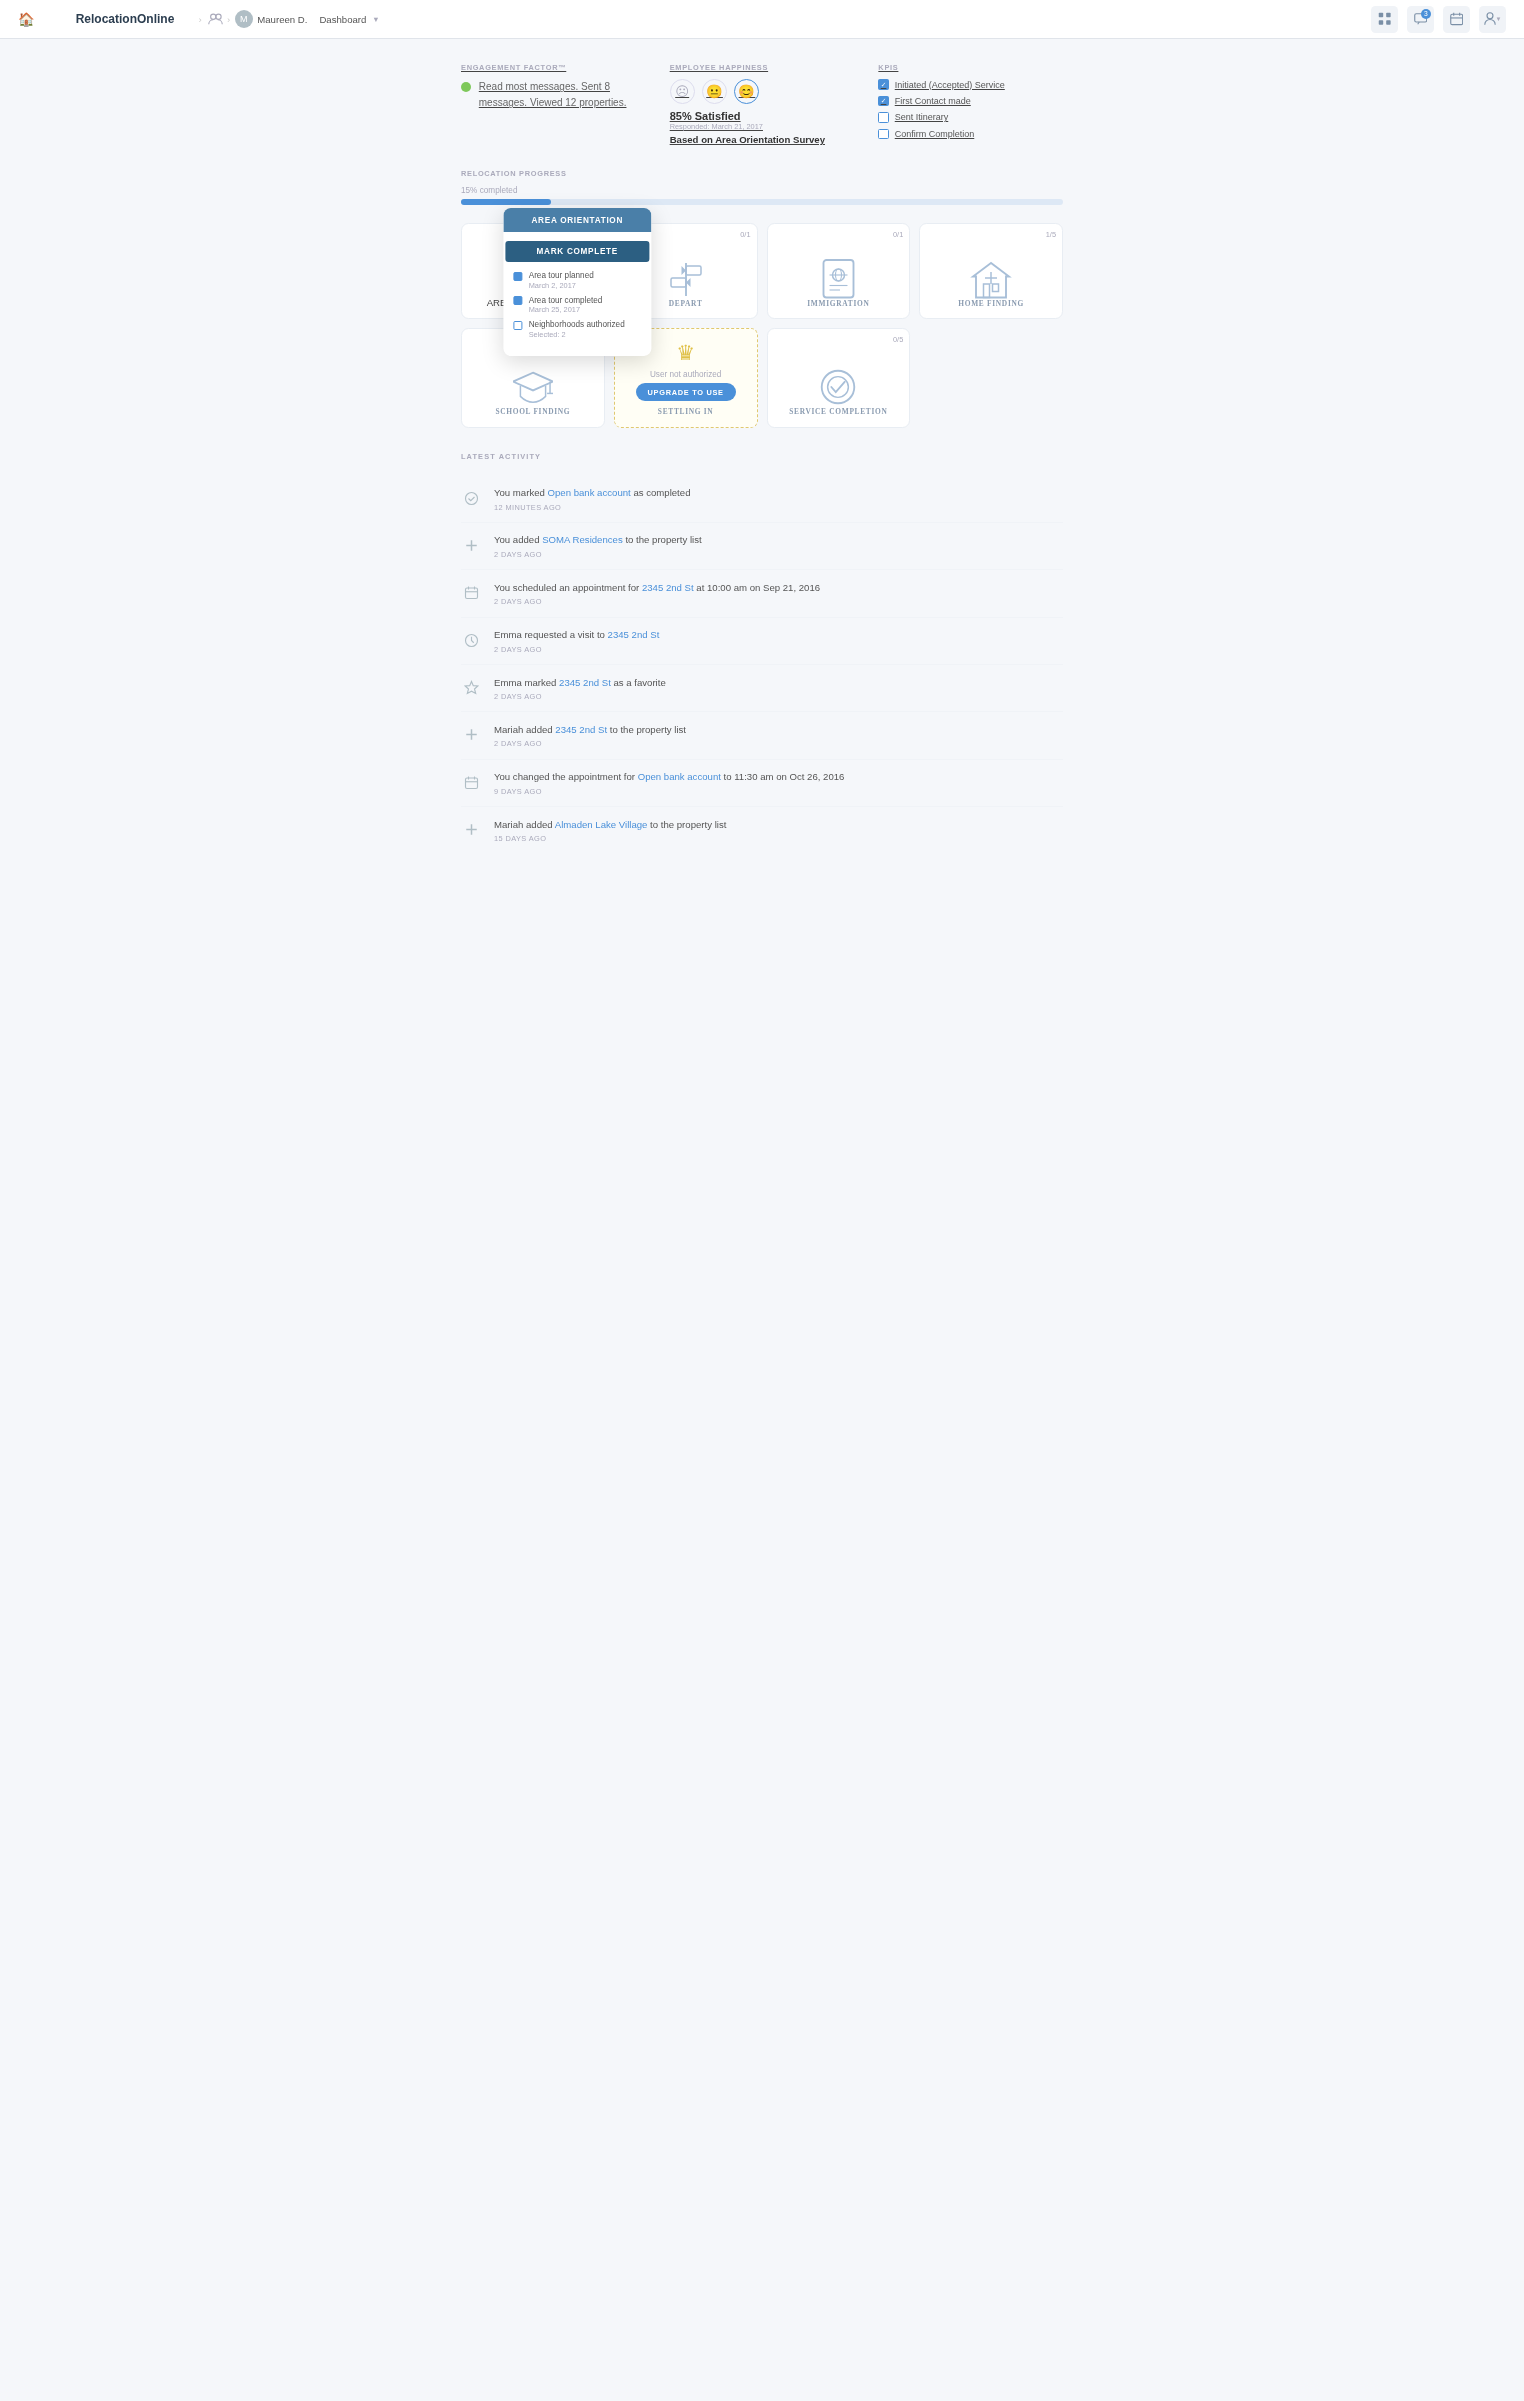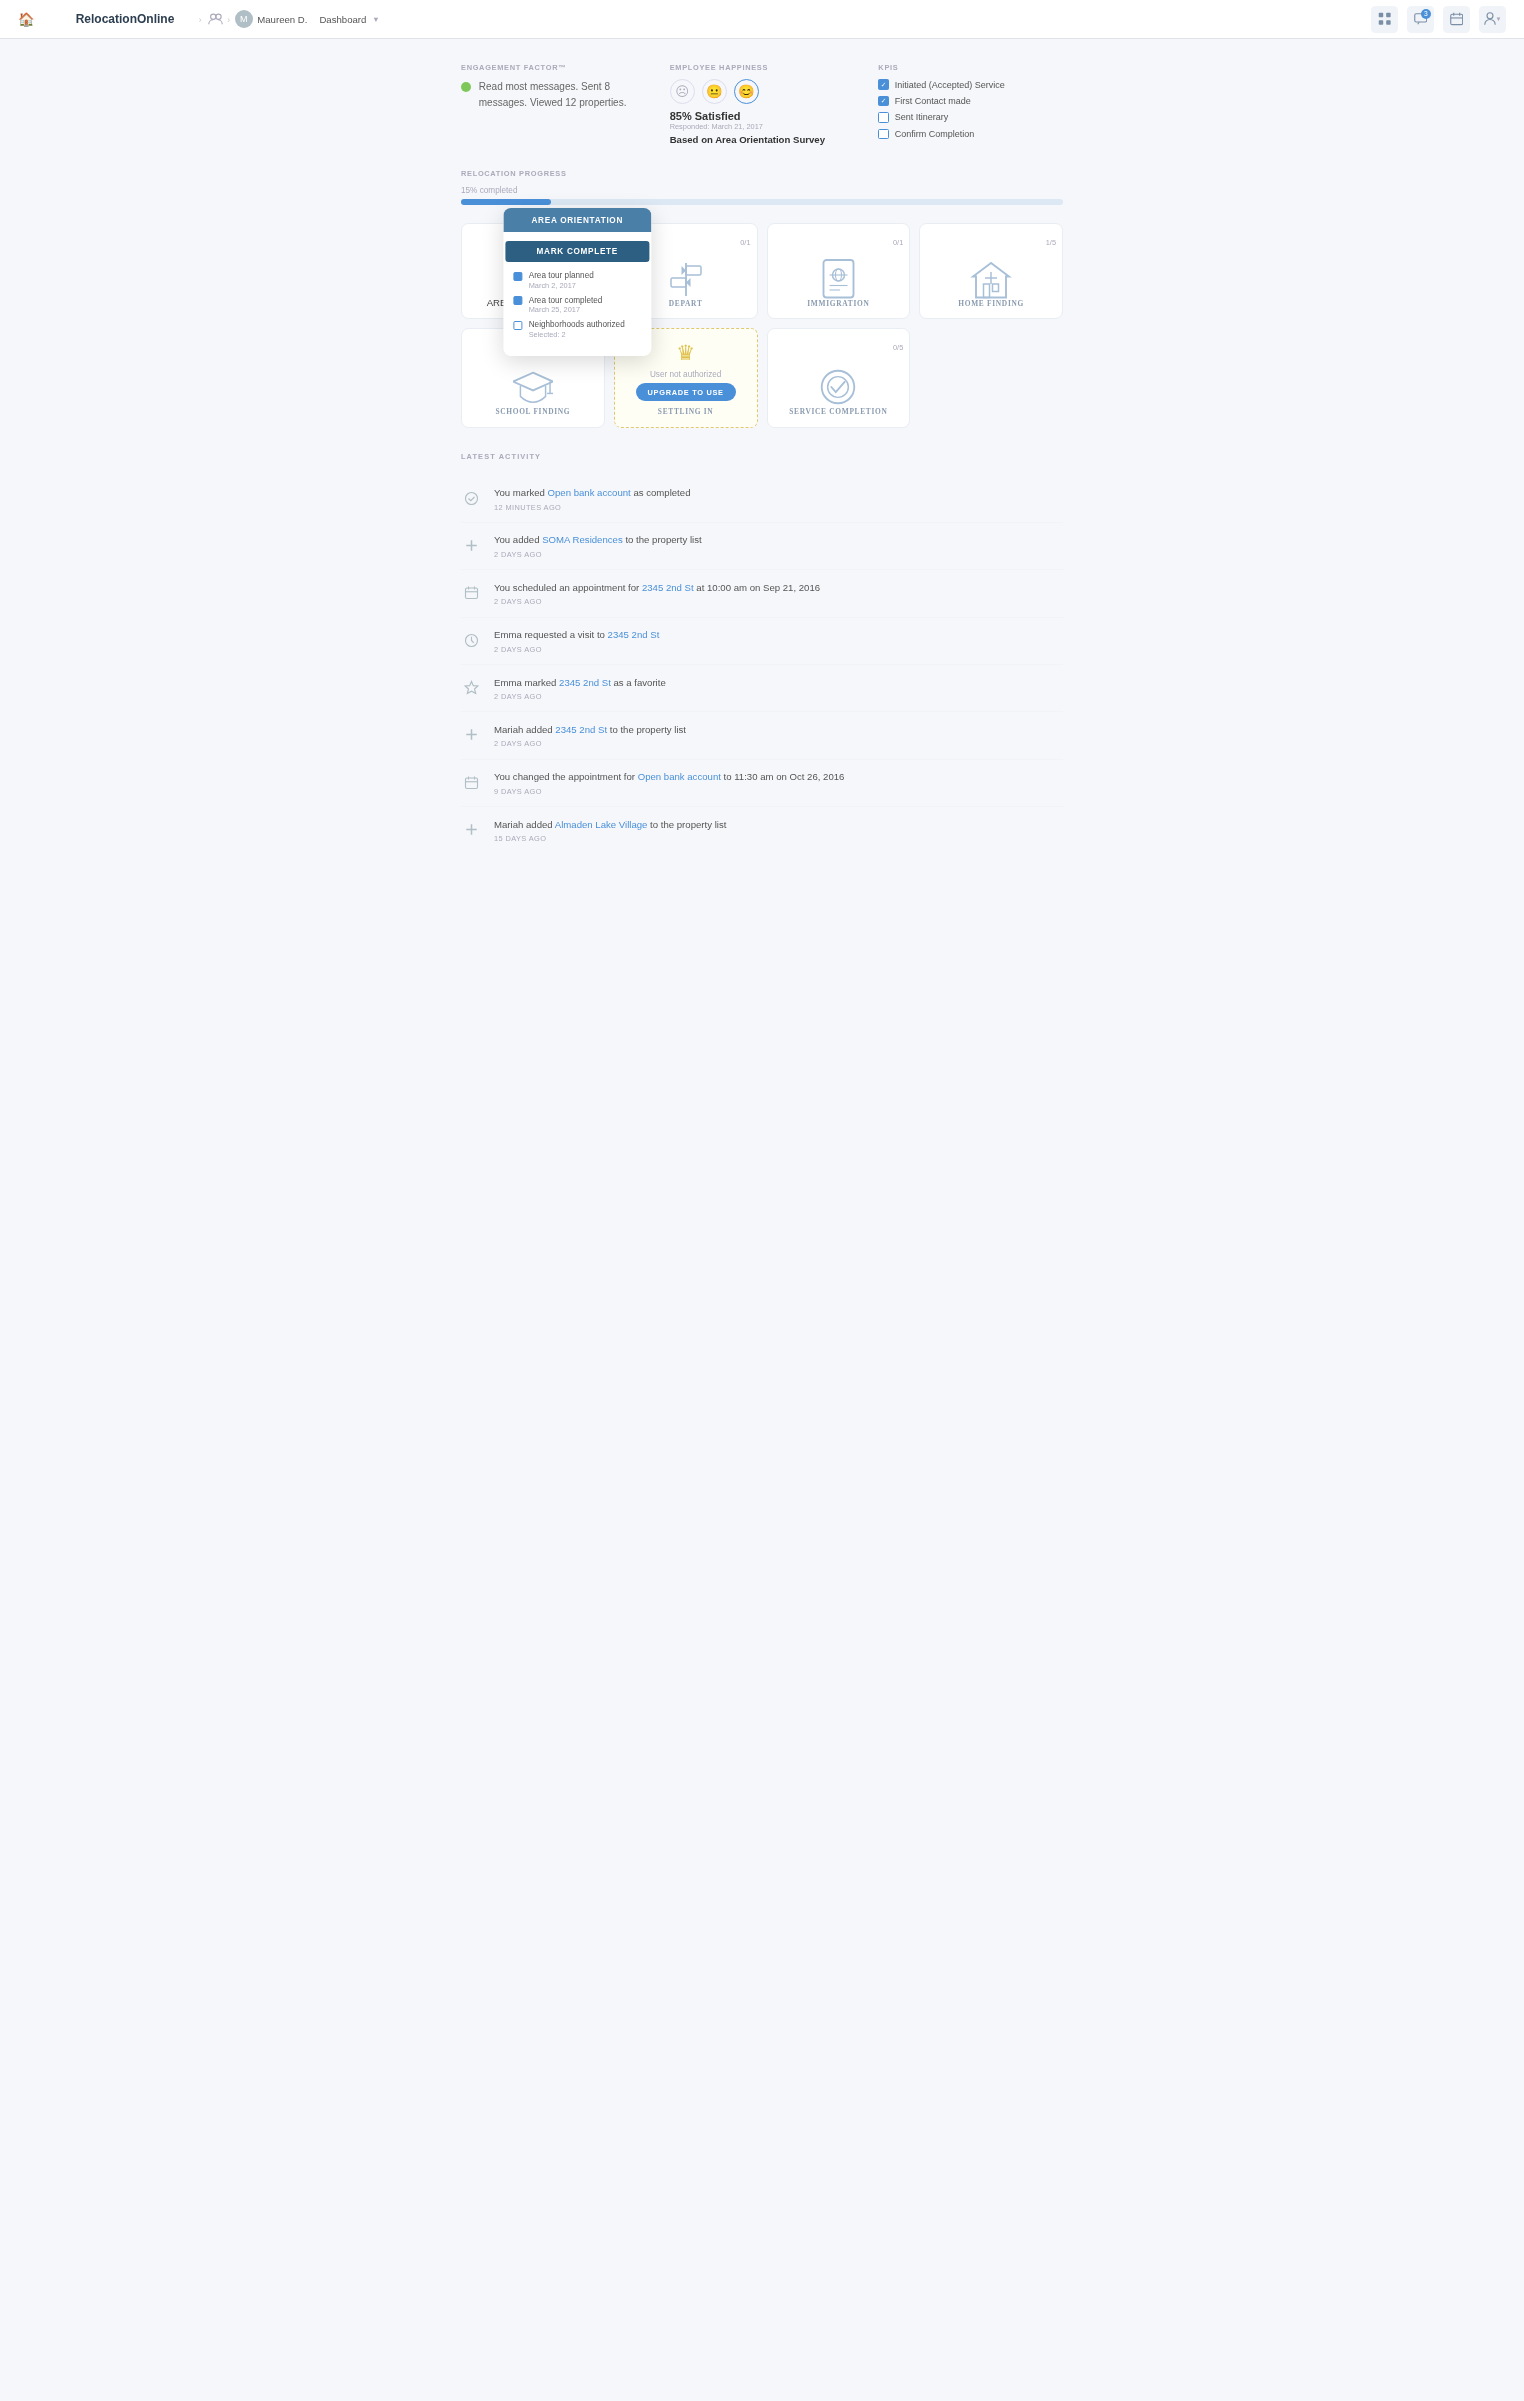--- a/index.html
+++ b/index.html
@@ -13,21 +13,21 @@
     .header-spacer { flex: 1; }
     .header-icons { display: flex; align-items: center; gap: 9px; }
     .header-icon-btn { width: 27px; height: 27px; border-radius: 4.5px; background: #f0f3f7; display: flex; align-items: center; justify-content: center; cursor: pointer; position: relative; color: #7a8fa6; font-size: 12px; }
     .header-icon-btn .badge { position: absolute; top: 3px; right: 3px; background: #4a90d9; color: #fff; font-size: 6.7px; border-radius: 50%; width: 10.4px; height: 10.4px; display: flex; align-items: center; justify-content: center; }
 
     
     .main { max-width: 638px; margin: 0 auto; padding: 24px 18px; }
 
     
     .top-widgets { display: flex; gap: 24px; margin-bottom: 24px; align-items: flex-start; }
-    .widget { flex: 1; }
+    .widget { flex: 1; text-decoration: underline; }
     .widget-title { font-size: 7.4px; font-weight: 700; letter-spacing: 0.7px; color: #aab; text-transform: uppercase; margin-bottom: 7.4px; }
 
     
     .engagement-body { display: flex; align-items: flex-start; gap: 7.4px; }
     .engagement-dot { width: 10.4px; height: 10.4px; border-radius: 50%; background: #7ec85a; margin-top: 2.2px; flex-shrink: 0; }
     .engagement-text { font-size: 10px; color: #666; line-height: 1.6; }
 
     
     .happiness-faces { display: flex; gap: 7.4px; margin-bottom: 6px; }
     .face { width: 25px; height: 25px; border-radius: 50%; border: 1.5px solid #dde; display: flex; align-items: center; justify-content: center; font-size: 13.4px; color: #aab; }
@@ -46,21 +46,21 @@
     
     .progress-section { margin-bottom: 18px; }
     .progress-pct { font-size: 8.2px; color: #aab; margin-bottom: 4.5px; }
     .progress-bar-bg { background: #dde8f5; border-radius: 3px; height: 6px; width: 100%; }
     .progress-bar-fill { background: #4a90d9; border-radius: 3px; height: 6px; }
 
     
     .cards-grid { display: grid; grid-template-columns: repeat(4, 1fr); gap: 9px; position: relative; margin-bottom: 24px; }
 
     .service-card { background: #fff; border-radius: 7.4px; padding: 12px 9px 10.4px; text-align: center; border: 0.7px solid #e8edf3; position: relative; min-height: 96px; display: flex; flex-direction: column; align-items: center; justify-content: flex-end; cursor: pointer; }
-    .service-card .card-badge { position: absolute; top: 14px; right: 6px; font-size: 7.4px; color: #aab; }
+    .service-card .card-badge { position: absolute; top: 6px; right: 6px; font-size: 7.4px; color: #aab; }
     .service-card .card-label { font-size: 7.4px; font-weight: 700; letter-spacing: 0.7px; color: #8a9bb0; text-transform: uppercase; font-family: Liberation Serif, serif; }
     .service-card.dashed-border { border: 1.5px dashed #e0c870; background: #fffef5; }
     .ao-card { background: #fff; border-radius: 7.4px; padding: 12px 9px 10.4px; border: 0.7px solid #e8edf3; position: relative; min-height: 96px; display: flex; flex-direction: column; align-items: center; justify-content: flex-end; cursor: pointer; }
     .ao-popup { position: absolute; top: -15px; left: 50%; transform: translateX(-20%); z-index: 10; background: #fff; border-radius: 7.4px; box-shadow: 0 6px 22px rgba(0,0,0,0.15); width: 148px; overflow: hidden; }
     .ao-popup-header { background: #4a7fa8; color: #fff; text-align: center; padding: 7.4px 9px; font-size: 8.2px; font-weight: 700; letter-spacing: 0.7px; }
     .ao-popup-btn { background: #2c5f82; color: #fff; border: none; border-radius: 3px; padding: 6px 31px; font-size: 8.2px; font-weight: 700; letter-spacing: 0.7px; margin: 9px auto; display: block; cursor: pointer; }
     .ao-popup-body { padding: 0 10.4px 10.4px; }
     .ao-checklist { list-style: none; }
     .ao-checklist li { display: flex; align-items: flex-start; gap: 6px; margin-bottom: 6px; font-size: 8.2px; color: #555; }
     .ao-checklist li .chk { width: 9px; height: 9px; border: 1.5px solid #4a90d9; background: #4a90d9; border-radius: 1.5px; flex-shrink: 0; margin-top: 0.7px; }

